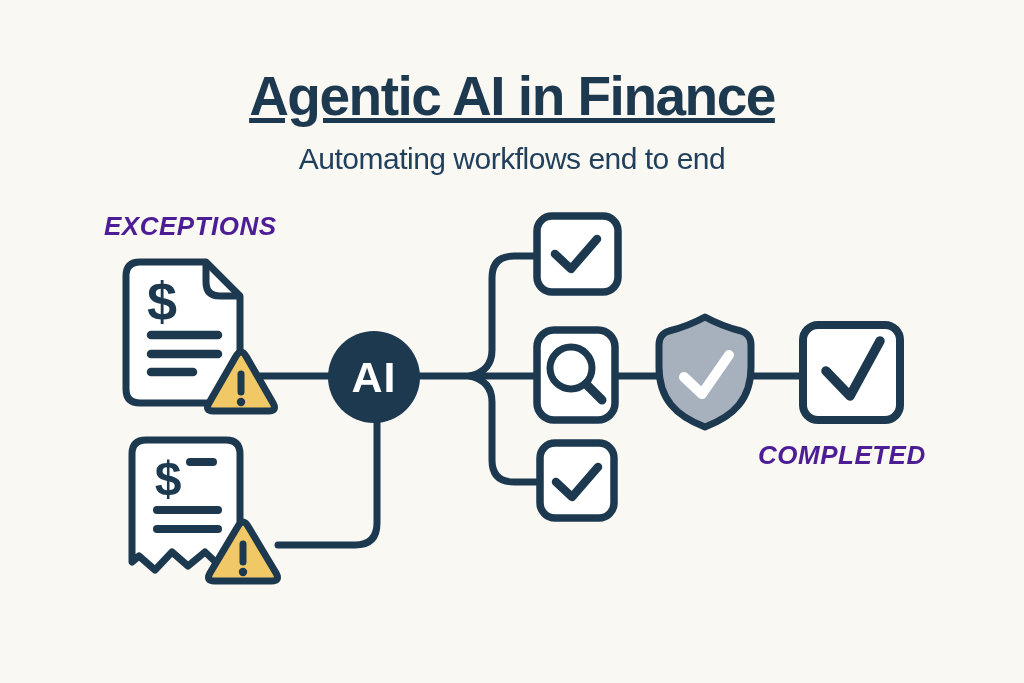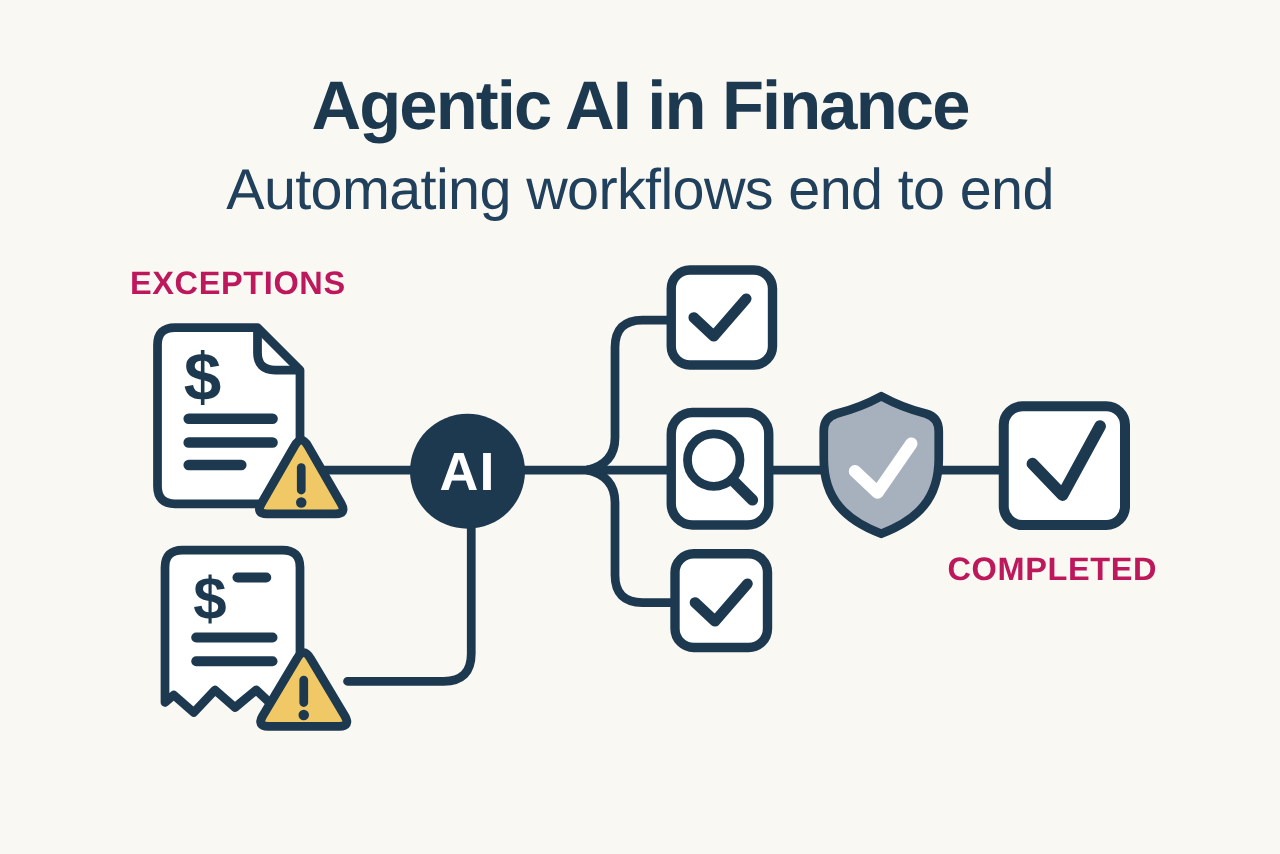--- a/index.html
+++ b/index.html
@@ -5,29 +5,29 @@
   html,body{margin:0;padding:0;background:#faf8f3;}
   .page{
     position:relative;width:1024px;height:683px;overflow:hidden;
     background:#faf8f3;
     font-family:"Liberation Sans",sans-serif;
     color:#1d3950;
   }
   .header{position:absolute;top:52px;left:0;width:1024px;text-align:center;}
   .title{
     font-size:55px;font-weight:700;letter-spacing:-1.5px;line-height:1.05;
-    color:#1d3950;margin:4px;
+    color:#1d3950;margin:16px;text-decoration:underline;
   }
   .subtitle{
-    font-size:46px;font-weight:500;letter-spacing:-0.5px;
+    font-size:30px;font-weight:500;letter-spacing:-0.5px;
     color:#21405c;margin:10px 0 0 0;
   }
   .diagram-label{
     position:absolute;font-weight:700;font-size:26px;letter-spacing:0.5px;
-    color:#be185d;white-space:nowrap;
+    color:#4c1d95;white-space:nowrap;font-style:italic;
   }
   .label-exceptions{left:104px;top:211px;}
   .label-completed{left:758px;top:440px;}
   svg{position:absolute;left:0;top:0;}
 </style>
 </head>
 <body>
 
 <div class="page">
 

